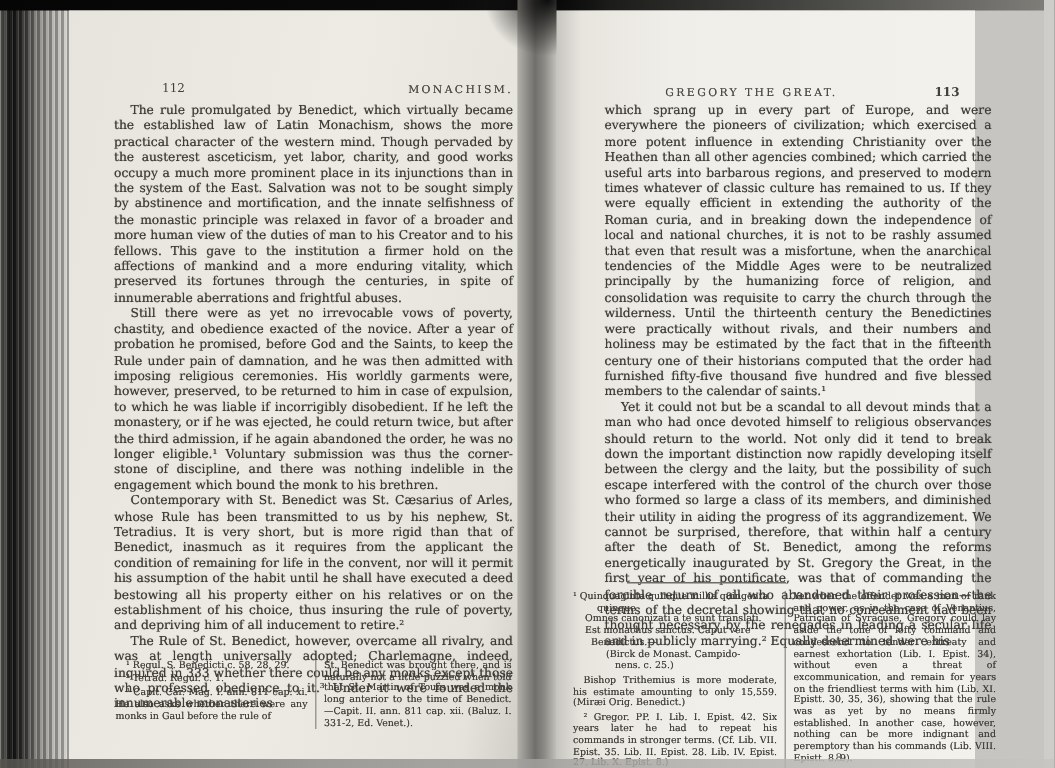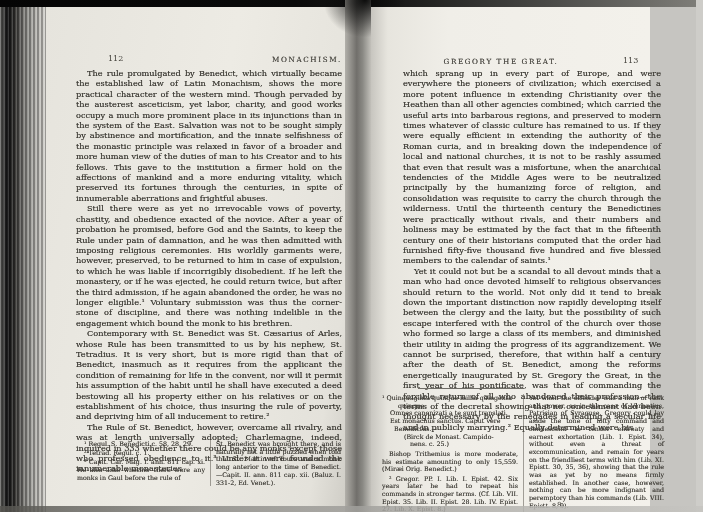--- a/index.html
+++ b/index.html
@@ -78,21 +78,21 @@
       </div>
       <div class="fcol2">St. Benedict was brought there, and is naturally not a little puzzled when told that St. Martin of Tours was a monk long anterior to the time of Benedict.—Capit. II. ann. 811 cap. xii. (Baluz. I. 331-2, Ed. Venet.).</div>
     </div>
   </div>
 
   <div class="gutter"></div>
   <div class="gutter-top-shadow"></div>
 
   <div class="page right">
     <div class="runhead" style="left:40px;top:50px;width:180px;text-align:center;">GREGORY THE GREAT.</div>
-    <div class="pagenum" style="left:252px;top:49px;">113</div>
+    <div class="pagenum" style="left:252px;top:49px;font-weight:bold;">113</div>
 
     <div class="body-col">
       <p class="para noindent">which sprang up in every part of Europe, and were everywhere the pioneers of civilization; which exercised a more potent influence in extending Christianity over the Heathen than all other agencies combined; which carried the useful arts into barbarous regions, and preserved to modern times whatever of classic culture has remained to us. If they were equally efficient in extending the authority of the Roman curia, and in breaking down the independence of local and national churches, it is not to be rashly assumed that even that result was a misfortune, when the anarchical tendencies of the Middle Ages were to be neutralized principally by the humanizing force of religion, and consolidation was requisite to carry the church through the wilderness. Until the thirteenth century the Benedictines were practically without rivals, and their numbers and holiness may be estimated by the fact that in the fifteenth century one of their historians computed that the order had furnished fifty-five thousand five hundred and five blessed members to the calendar of saints.¹</p>
       <p class="para">Yet it could not but be a scandal to all devout minds that a man who had once devoted himself to religious observances should return to the world. Not only did it tend to break down the important distinction now rapidly developing itself between the clergy and the laity, but the possibility of such escape interfered with the control of the church over those who formed so large a class of its members, and diminished their utility in aiding the progress of its aggrandizement. We cannot be surprised, therefore, that within half a century after the death of St. Benedict, among the reforms energetically inaugurated by St. Gregory the Great, in the first year of his pontificate, was that of commanding the forcible return of all who abandoned their profession—the terms of the decretal showing that no concealment had been thought necessary by the renegades in leading a secular life and in publicly marrying.² Equally determined were his</p>
     </div>
 
     <div class="rp-rule"></div>
 
     <div class="footwrap">
       <div class="fcol1">

